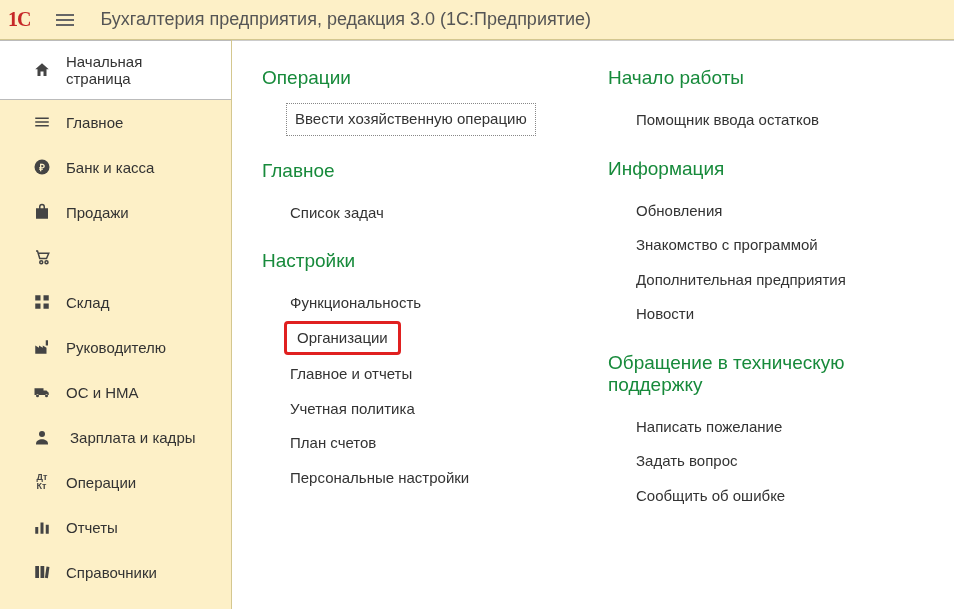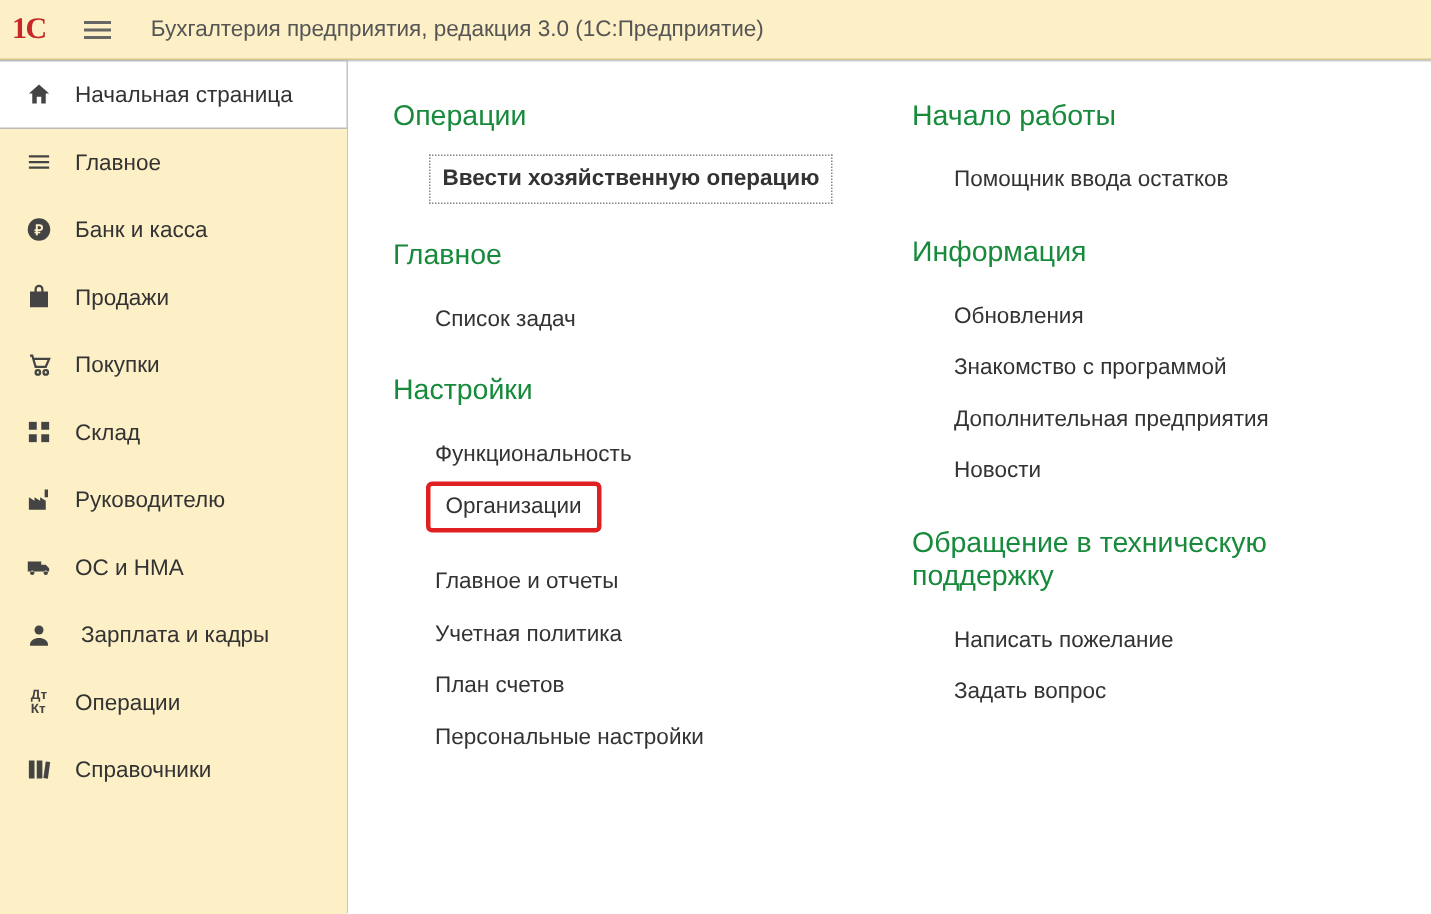--- a/index.html
+++ b/index.html
@@ -10,35 +10,35 @@
     background: #fdf0c7;
     border-bottom: 1px solid #d4c78f;
     display: flex;
     align-items: center;
     padding: 0 8px;
     gap: 26px;
   }
   .logo { font-weight: bold; color: #c62828; font-size: 20px; font-family: Georgia, serif; letter-spacing: -1px; }
   .hamburger { display: flex; flex-direction: column; gap: 3px; cursor: pointer; }
   .hamburger span { width: 18px; height: 2px; background: #666; display: block; }
-  .title { font-size: 15px; color: #555; }
+  .title { font-size: 18px; color: #555; }
 
   .body { display: flex; height: calc(609px - 40px); }
 
   .sidebar {
     width: 232px;
     background: #fdf0c7;
     border-right: 1px solid #d4c78f;
     overflow-y: auto;
   }
   .side-item {
     display: flex;
     align-items: center;
     gap: 14px;
-    padding: 12px 16px;
+    padding: 12px 32px;
     font-size: 15px;
     color: #333;
     border-bottom: 1px solid rgba(0,0,0,0);
     cursor: pointer;
     min-height: 44px;
   }
   .side-item.home {
     background: #fff;
     border: 1px solid #bbb;
     border-left: none;
@@ -72,29 +72,28 @@
     color: #333;
     cursor: pointer;
     line-height: 1.5;
   }
   .link-item.dotted {
     display: inline-block;
     border: 1px dotted #888;
     padding: 4px 8px;
     margin-left: 24px;
     margin-bottom: 4px;
-    font-weight: bold;
   }
   .link-item.boxed {
     display: inline-block;
     border: 3px solid #e02020;
     border-radius: 4px;
     padding: 3px 10px;
     margin-left: 22px;
-    margin-bottom: 16px;
+    margin-bottom: 2px;
   }
 </style>
 </head>
 <body>
 
 <div class="topbar">
   <span class="logo">1C</span>
   <div class="hamburger">
     <span></span>
       <span></span>
@@ -143,21 +142,20 @@
       </span>
       <span class="side-label">Продажи</span>
     </div>
 
     <div class="side-item">
       <span class="side-icon">
         <svg viewBox="0 0 24 24">
             <path d="M4 4h2l3 10h9l3-7H7M9 19a2 2 0 104 0 2 2 0 00-4 0zm7 0a2 2 0 104 0 2 2 0 00-4 0z" fill="none" stroke="#444" stroke-width="2"></path>
           </svg>
       </span>
-      <span class="side-label">Покупки</span>
     </div>
 
     <div class="side-item">
       <span class="side-icon">
         <svg viewBox="0 0 24 24">
             <rect x="3" y="3" width="7" height="7"></rect>
             <rect x="14" y="3" width="7" height="7"></rect>
             <rect x="3" y="14" width="7" height="7"></rect>
             <rect x="14" y="14" width="7" height="7"></rect>
           </svg>
@@ -194,20 +192,30 @@
       <span class="side-label">Зарплата и кадры</span>
     </div>
 
     <div class="side-item">
       <span class="side-icon" style="font-size:9px;font-weight:bold;line-height:1;color:#444;">
         <span>Дт<br>Кт</span>
       </span>
       <span class="side-label">Операции</span>
     </div>
 
+    <div class="side-item">
+      <span class="side-icon">
+        <svg viewBox="0 0 24 24">
+            <rect x="3" y="12" width="4" height="9"></rect>
+            <rect x="10" y="6" width="4" height="15"></rect>
+            <rect x="17" y="9" width="4" height="12"></rect>
+          </svg>
+      </span>
+      <span class="side-label">Отчеты</span>
+    </div>
 
     <div class="side-item">
       <span class="side-icon">
         <svg viewBox="0 0 24 24">
             <rect x="3" y="4" width="5" height="16"></rect>
             <rect x="10" y="4" width="5" height="16"></rect>
             <rect x="17" y="5" width="4" height="15" transform="rotate(8 19 12)"></rect>
           </svg>
       </span>
       <span class="side-label">Справочники</span>
@@ -240,16 +248,17 @@
 
         <div class="section-title">Информация</div>
         <span class="link-item">Обновления</span>
         <span class="link-item">Знакомство с программой</span>
         <span class="link-item">Дополнительная предприятия</span>
         <span class="link-item">Новости</span>
 
         <div class="section-title">Обращение в техническую поддержку</div>
         <span class="link-item">Написать пожелание</span>
         <span class="link-item">Задать вопрос</span>
+        <span class="link-item">Сообщить об ошибке</span>
       </div>
     </div>
   </div>
 </div>
 
 </body></html>

